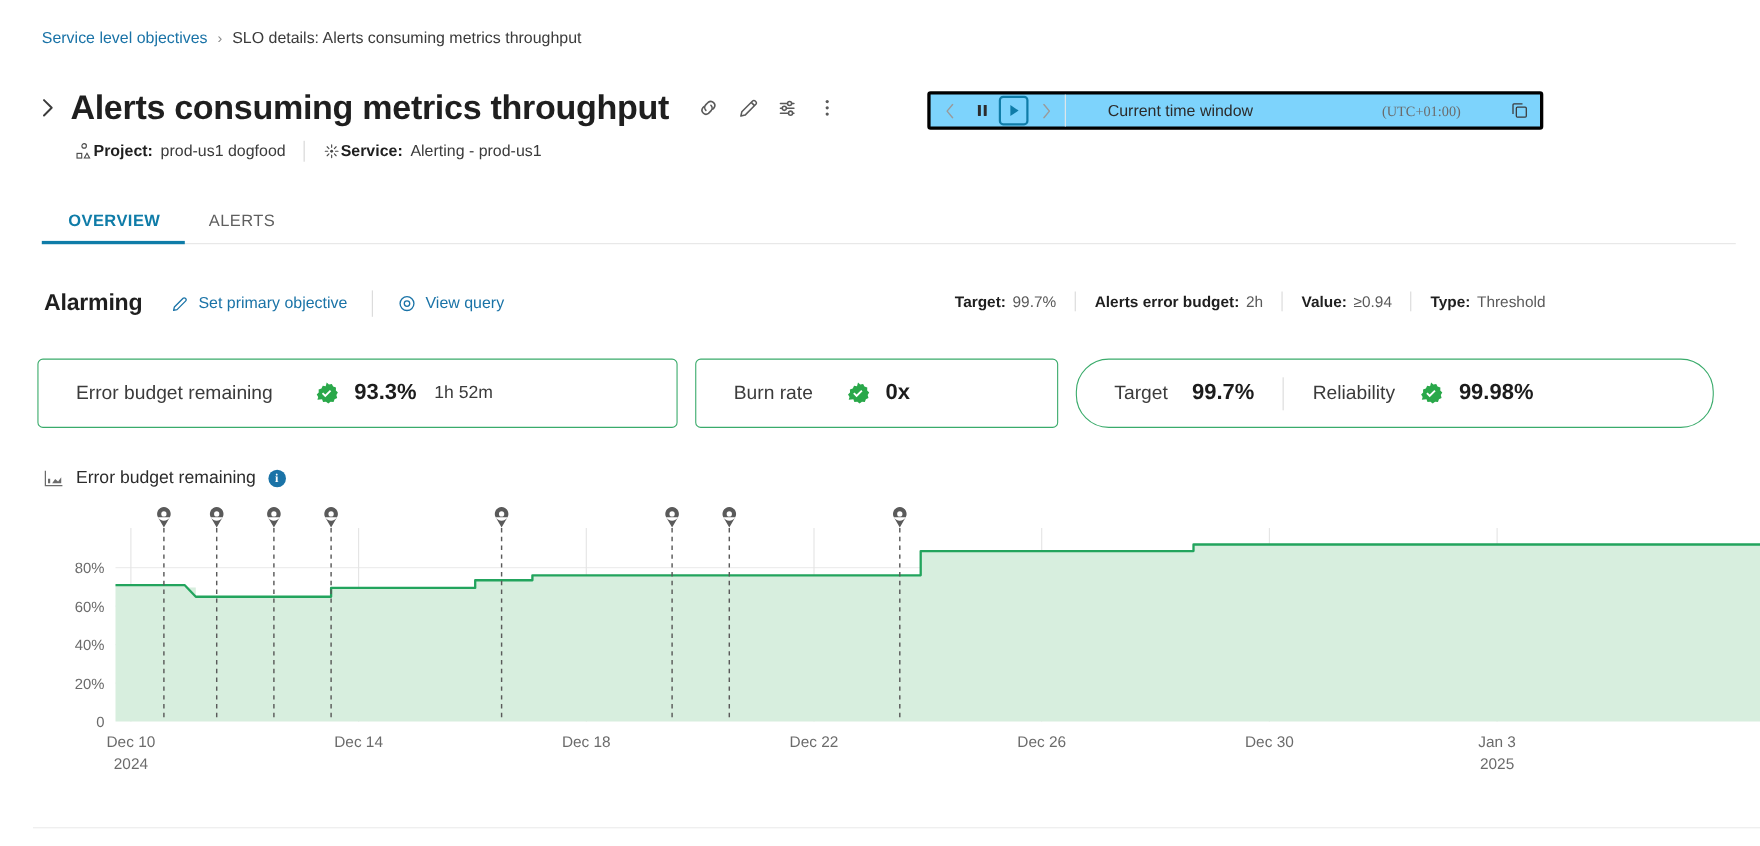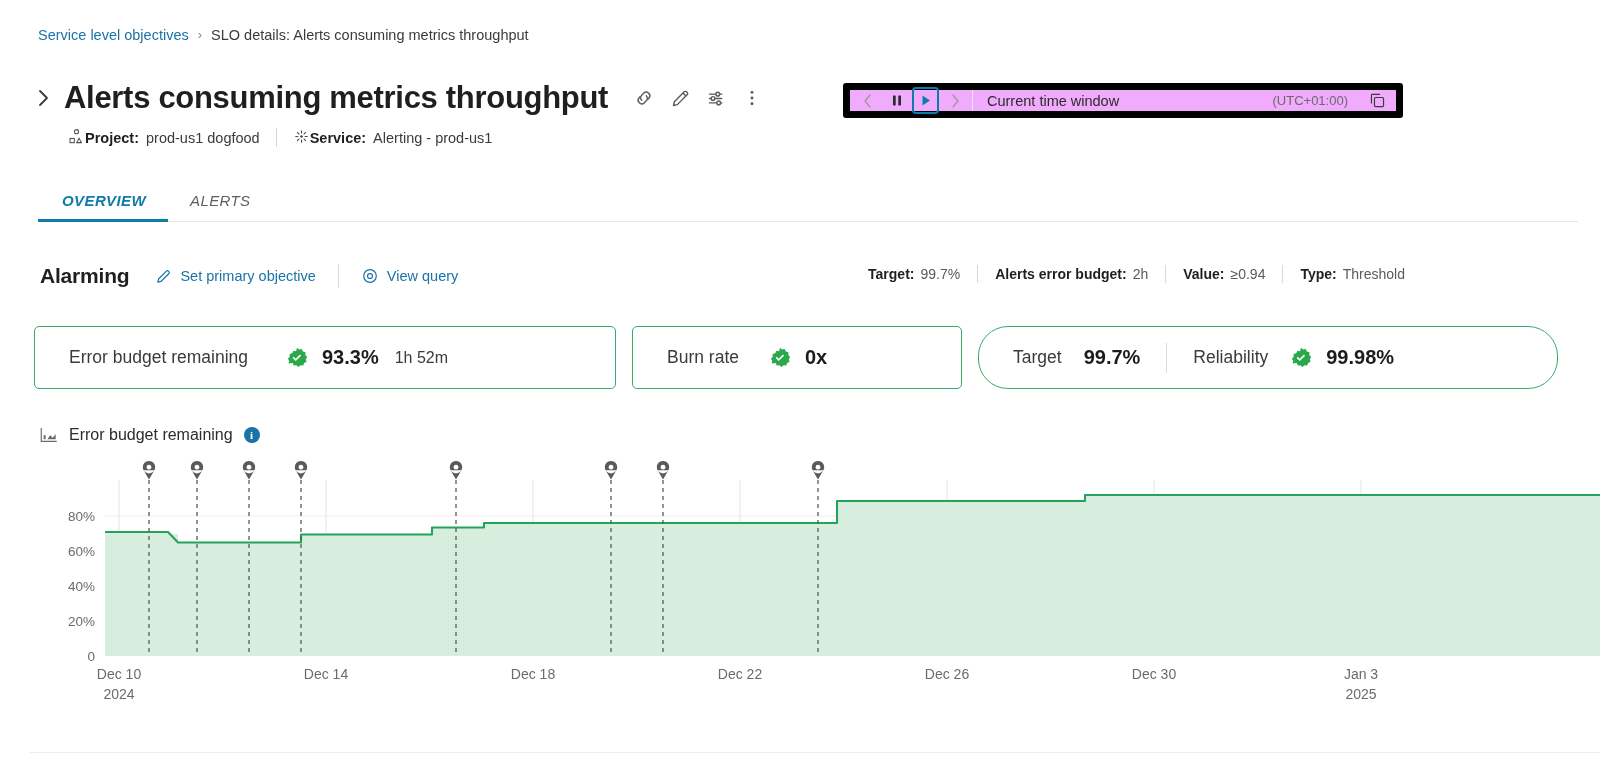--- a/index.html
+++ b/index.html
@@ -42,39 +42,40 @@
   .icon-btn {
     width: 36px; height: 36px;
     display: inline-flex; align-items: center; justify-content: center;
     color: #5a5a5a; cursor: pointer; border-radius: 4px;
   }
   .icon-btn svg { display: block; }
 
   
   .meta-row {
     position: absolute; left: 68px; top: 128px;
-    display: flex; gap: 0;
+    display: flex; align-items: center; gap: 0;
     font-size: 14.5px; color: #3b3b3b;
   }
   .meta-item { display: flex; align-items: center; gap: 7px; }
   .meta-label { font-weight: 700; color: #1f1f1f; }
   .meta-value { color: #3b3b3b; }
   .meta-div {
     width: 1px; height: 19px; background: #d5d5d5;
     margin: 0 16px;
   }
   .meta-icon { color: #4a4a4a; display: flex; }
 
   
   .timewin {
     position: absolute; right: 22px; top: 83px;
     height: 35px; display: flex; align-items: stretch;
-    border: 7px solid #000000; border-radius: 3px;
-    background: #f0abfc;
+    border: 3px solid #000000; border-radius: 3px;
+    background: #7dd3fc;
     width: 560px;
+    gap: 24px;
   }
   .tw-nav {
     display: flex; align-items: center; padding: 0 4px; gap: 2px;
     border-right: 1px solid #e8e8e8;
   }
   .tw-btn {
     width: 27px; height: 27px;
     display: flex; align-items: center; justify-content: center;
     cursor: pointer; border-radius: 3px; color: #9a9a9a;
   }
@@ -82,30 +83,30 @@
   .tw-btn.accent { color: #0f7ca8; }
   .tw-btn.boxed {
     border: 2px solid #0f7ca8; border-radius: 4px;
     width: 27px; height: 27px;
   }
   .tw-label {
     flex: 1; display: flex; align-items: center;
     padding-left: 14px; font-size: 14.5px; color: #2c2c2c;
     cursor: pointer;
   }
-  .tw-tz { font-size: 13px; color: #6b6b6b; padding-right: 10px; display:flex; align-items:center;}
+  .tw-tz { font-size: 13px; color: #6b6b6b; padding-right: 10px; display:flex; align-items:center;font-family:Liberation Serif, serif;}
   .tw-copy {
     width: 38px; display: flex; align-items: center; justify-content: center;
     color: #3b3b3b; cursor: pointer;
   }
 
   
   .tabs {
     position: absolute; left: 38px; top: 180px;
-    display: flex; align-items: flex-end; height: 42px; font-style: italic;
+    display: flex; align-items: flex-end; height: 42px;
   }
   .tab {
     display: flex; align-items: center; gap: 9px;
     padding: 0 22px 13px 22px;
     font-size: 15px; letter-spacing: 0.4px;
     color: #5f5f5f; cursor: pointer; position: relative;
     font-weight: 400;
   }
   .tab:first-child { padding-left: 24px; }
   .tab.active { color: #0f7ca8; font-weight: 700; }

